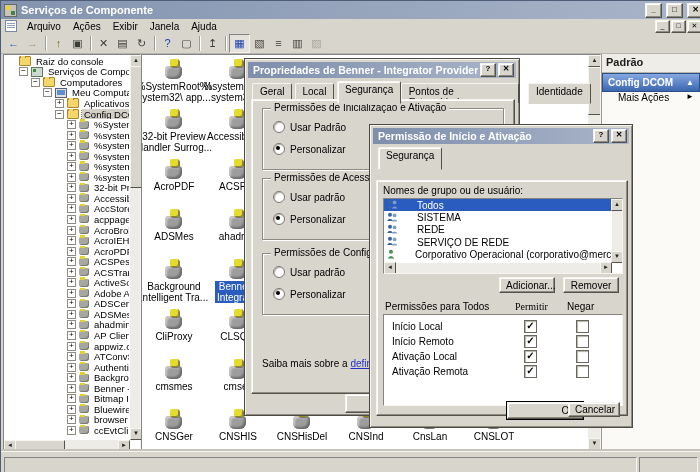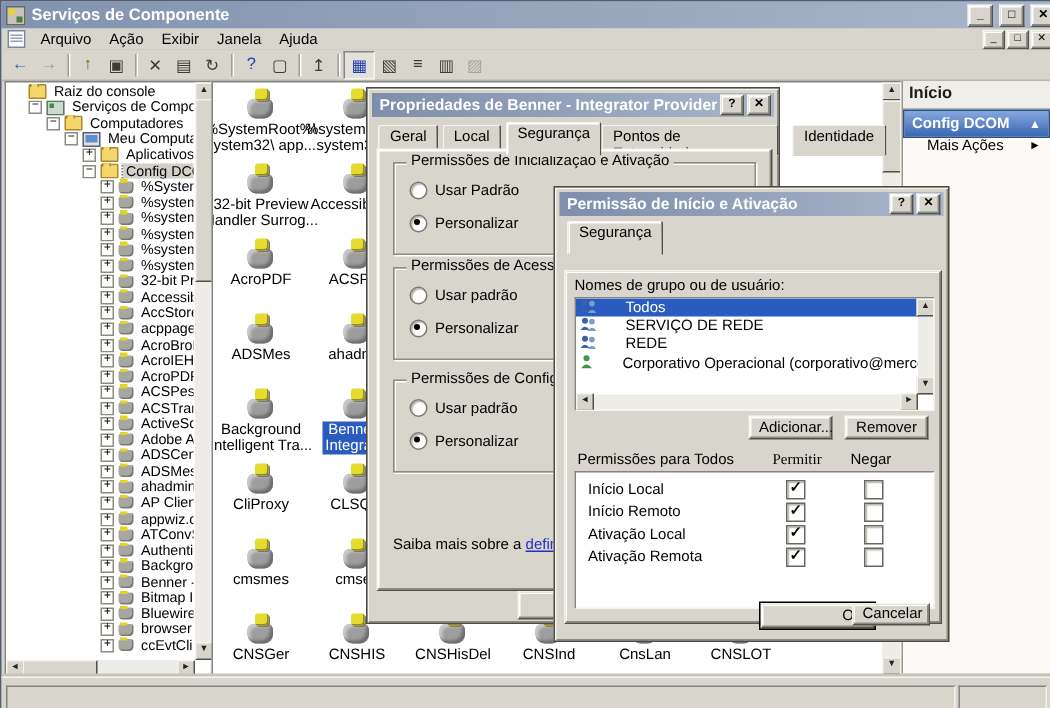--- a/index.html
+++ b/index.html
@@ -97,21 +97,21 @@
     <span id="title-text">Serviços de Componente</span>
     <span class="cap-btn btn">_</span>
     <span class="cap-btn btn">□</span>
     <span class="cap-btn btn">✕</span>
   </div>
 
   <div id="menubar">
     <span id="menu-doc-icon"></span>
     <span id="menu-items" style="display:flex;">
         <span class="menu-item">Arquivo</span>
-        <span class="menu-item">Ação</span>
+        <span class="menu-item">Ações</span>
         <span class="menu-item">Exibir</span>
         <span class="menu-item">Janela</span>
         <span class="menu-item">Ajuda</span>
       </span>
     <span class="spacer"></span>
     <span class="mdi-btn btn">_</span>
     <span class="mdi-btn btn">□</span>
     <span class="mdi-btn btn">✕</span>
   </div>
 
@@ -507,21 +507,21 @@
         </div>
       </div>
     <div class="sb" style="right:0;top:0;width:12px;bottom:0;">
       <span class="sb-btn" style="top:0;left:0;width:11px;">▲</span>
       <span class="sb-thumb" style="top:12px;left:0;width:11px;height:46px;"></span>
       <span class="sb-btn" style="bottom:0;left:0;width:11px;">▼</span>
     </div>
   </div>
 
   <div id="actions-pane">
-    <div id="actions-header">Início</div>
+    <div id="actions-header">Padrão</div>
     <div id="actions-group-bar">
       <span>Config DCOM</span>
       <span class="car">▲</span>
     </div>
     <div id="actions-more">
       <span>Mais Ações</span>
       <span class="car">►</span>
     </div>
   </div>
 
@@ -601,30 +601,39 @@
                 </svg></span>
               <span>Todos</span>
             </div>
             <div class="urow">
               <span><svg width="12" height="10" viewBox="0 0 12 10">
                   <circle cx="4" cy="2.8" r="2" fill="#3a62a8"></circle>
                   <path d="M1 9 q3 -4.5 6 0 z" fill="#3a62a8"></path>
                   <circle cx="8.6" cy="3.4" r="1.9" fill="#7e9cc9"></circle>
                   <path d="M5.8 9.6 q2.9 -4.2 5.8 0 z" fill="#7e9cc9"></path>
                 </svg></span>
-              <span>SERVIÇO DE REDE</span>
+              <span>SISTEMA</span>
             </div>
             <div class="urow">
               <span><svg width="12" height="10" viewBox="0 0 12 10">
                   <circle cx="4" cy="2.8" r="2" fill="#3a62a8"></circle>
                   <path d="M1 9 q3 -4.5 6 0 z" fill="#3a62a8"></path>
                   <circle cx="8.6" cy="3.4" r="1.9" fill="#7e9cc9"></circle>
                   <path d="M5.8 9.6 q2.9 -4.2 5.8 0 z" fill="#7e9cc9"></path>
                 </svg></span>
               <span>REDE</span>
+            </div>
+            <div class="urow">
+              <span><svg width="12" height="10" viewBox="0 0 12 10">
+                  <circle cx="4" cy="2.8" r="2" fill="#3a62a8"></circle>
+                  <path d="M1 9 q3 -4.5 6 0 z" fill="#3a62a8"></path>
+                  <circle cx="8.6" cy="3.4" r="1.9" fill="#7e9cc9"></circle>
+                  <path d="M5.8 9.6 q2.9 -4.2 5.8 0 z" fill="#7e9cc9"></path>
+                </svg></span>
+              <span>SERVIÇO DE REDE</span>
             </div>
             <div class="urow">
               <span><svg width="10" height="10" viewBox="0 0 10 10">
                   <circle cx="5" cy="2.8" r="2" fill="#3f9450"></circle>
                   <path d="M1.5 9.5 q3.5 -5 7 0 z" fill="#3f9450"></path>
                 </svg></span>
               <span>Corporativo Operacional (corporativo@mercosulsc.com)</span>
             </div>
           </div>
         <div class="sb" style="right:0;top:0;width:10px;bottom:10px;">

